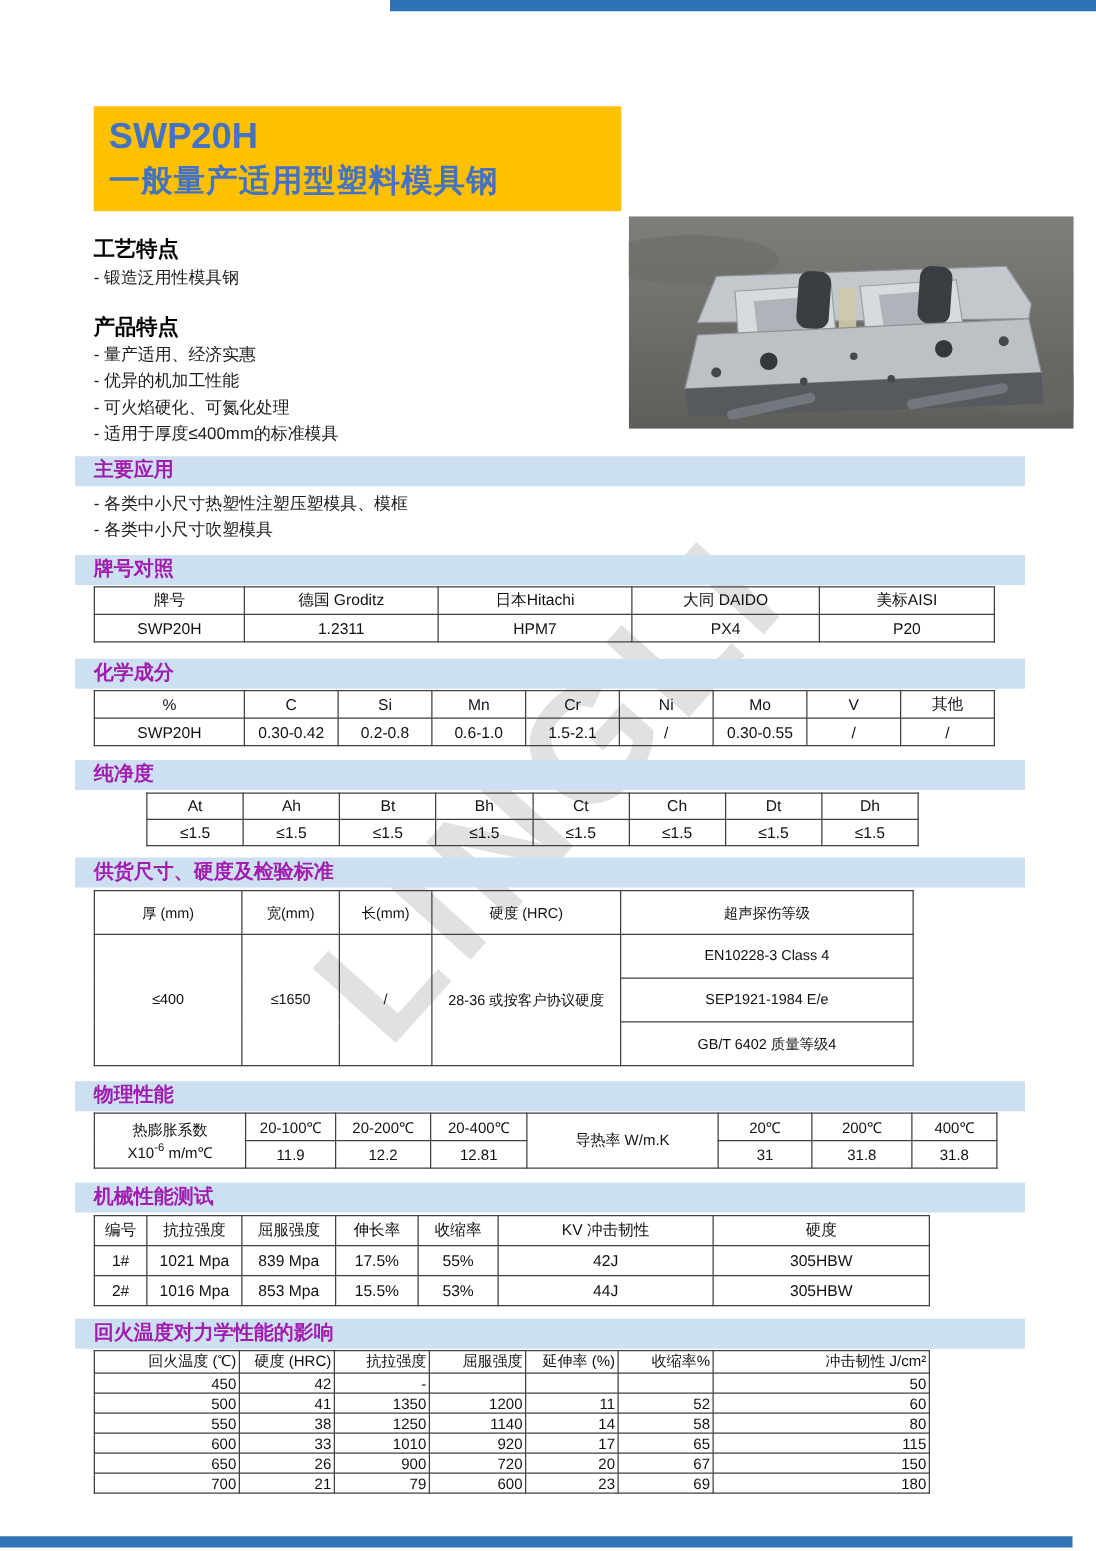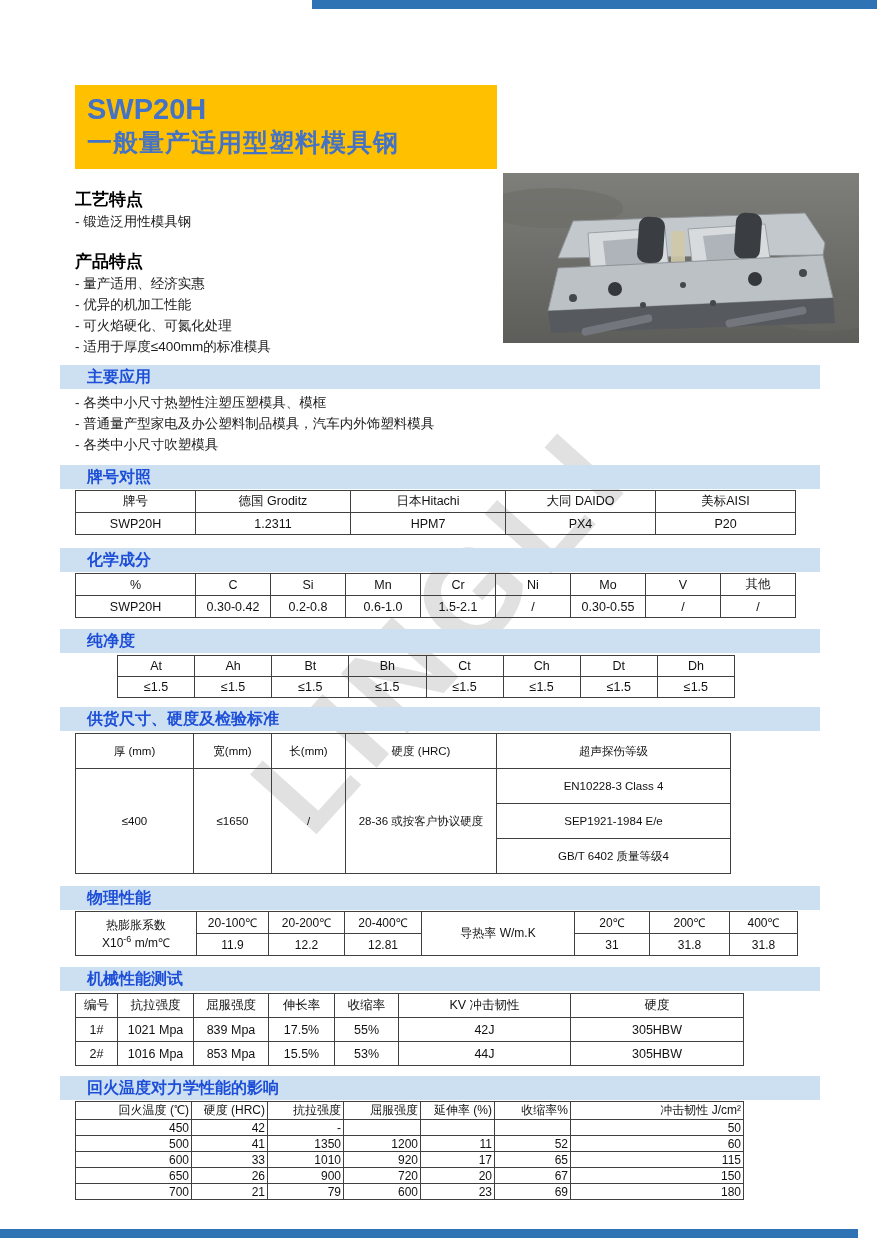--- a/index.html
+++ b/index.html
@@ -13,31 +13,31 @@
   .watermark{ position:absolute; left:70px; top:430px; width:740px; height:400px;
               display:flex; align-items:center; justify-content:center;
               transform:rotate(-48deg); z-index:1;
               font-size:130px; font-weight:bold; letter-spacing:10px;
               color:#c9c9c9; opacity:.55; white-space:nowrap; }
 
   .yellow-header{ position:absolute; left:75px; top:85px; width:422px; height:84px;
                   background:#ffc000; color:#4472c4; z-index:2;
                   padding:6px 0 0 12px; line-height:1.3; }
   .yh-code{ font-size:29px; font-weight:bold; }
-  .yh-desc{ font-size:25px; font-weight:bold; letter-spacing:1px;font-family:Liberation Mono, monospace; }
+  .yh-desc{ font-size:25px; font-weight:bold; letter-spacing:1px; }
 
   .photo{ position:absolute; left:503px; top:173px; width:356px; height:170px; z-index:2; }
 
   .content{ position:absolute; left:75px; top:182px; width:730px; z-index:2; }
 
   .h-plain{ font-size:17px; font-weight:bold; color:#000; }
   .bullet { font-size:13.5px; color:#1a1a1a; line-height:21px; }
   .band   { margin-left:-15px; width:760px; height:24px; background:#cde0f2;
-            font-size:16px; font-weight:bold; color:#1d4ed8;
-            padding-left:27px; line-height:24px; }
+            font-size:16px; font-weight:bold; color:#a21caf;
+            padding-left:15px; line-height:24px; }
 
   table{ border-collapse:collapse; table-layout:fixed; }
   td{ border:1px solid #404040; text-align:center; font-size:12.5px;
       font-weight:normal; color:#111; padding:0 2px; overflow:hidden; }
   .t-std td    { height:22px; }
   .t-purity td { height:21px; }
   .t-supply td { height:35px; font-size:11.5px; white-space:nowrap; }
   .t-phys td   { height:22px; font-size:12px; }
   .t-mech td   { height:24px; }
   .t-temper td { height:16px; font-size:12px;text-align:right; }
@@ -100,21 +100,20 @@
     <div class="bullet">-  锻造泛用性模具钢</div>
 
     <div class="h-plain" style="margin-top:18px;">产品特点</div>
     <div class="bullet">- 量产适用、经济实惠</div>
     <div class="bullet">- 优异的机加工性能</div>
     <div class="bullet">- 可火焰硬化、可氮化处理</div>
     <div class="bullet">- 适用于厚度≤400mm的标准模具</div>
 
     <div class="band" style="margin-top:8px;">主要应用</div>
     <div class="bullet" style="margin-top:3px;">- 各类中小尺寸热塑性注塑压塑模具、模框</div>
-    <div class="bullet">- 普通量产型家电及办公塑料制品模具，汽车内外饰塑料模具</div>
     <div class="bullet">- 各类中小尺寸吹塑模具</div>
 
     <div class="band" style="margin-top:10px;">牌号对照</div>
     <table class="t-std" style="margin-top:1px; width:720px;">
       <colgroup>
           <col style="width:120px">
           <col style="width:155px">
           <col style="width:155px">
           <col style="width:150px">
           <col style="width:140px">
@@ -365,20 +364,29 @@
           <tr>
             <td>500</td>
             <td>41</td>
             <td>1350</td>
             <td>1200</td>
             <td>11</td>
             <td>52</td>
             <td>60</td>
           </tr>
           <tr>
+            <td>550</td>
+            <td>38</td>
+            <td>1250</td>
+            <td>1140</td>
+            <td>14</td>
+            <td>58</td>
+            <td>80</td>
+          </tr>
+          <tr>
             <td>600</td>
             <td>33</td>
             <td>1010</td>
             <td>920</td>
             <td>17</td>
             <td>65</td>
             <td>115</td>
           </tr>
           <tr>
             <td>650</td>

